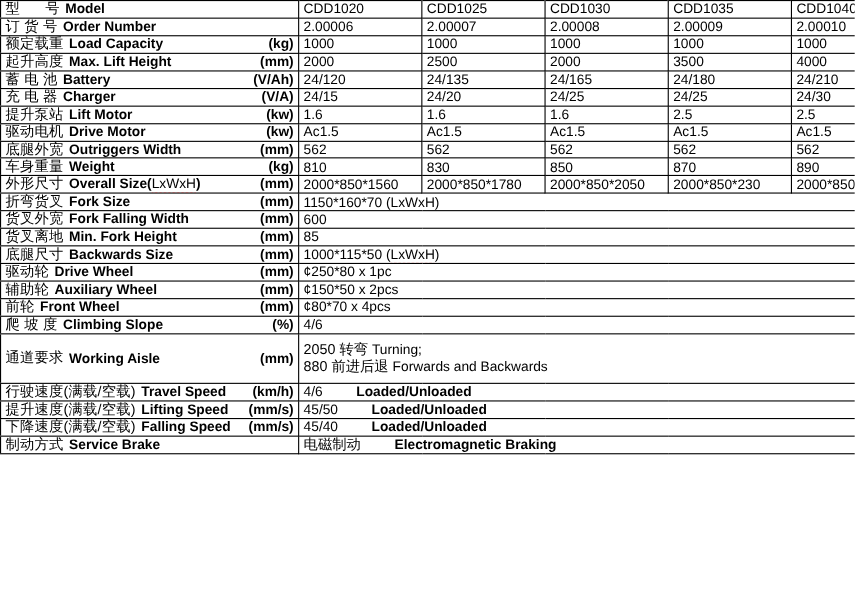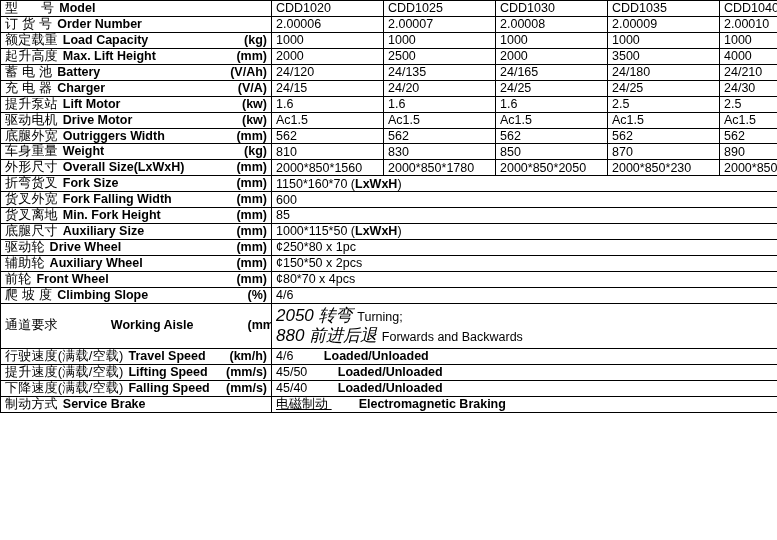--- a/index.html
+++ b/index.html
@@ -65,21 +65,21 @@
   
   .value-cell {
     width: 103px;
     font-size: 12.5px;
   }
 
   
   .squiggle {
     position: relative;
     display: inline-block;
-    font-weight: bold;
+    font-weight: normal;
   }
   .squiggle::after {
     content: "";
     position: absolute;
     left: 0;
     right: 0;
     bottom: -3px;
     height: 3px;
     background-image:
       repeating-linear-gradient(135deg,
@@ -94,42 +94,39 @@
     margin-left: 40px;
   }
 
   
   tr.tall td {
     height: 44px;
     vertical-align: top;
     padding-top: 4px;
   }
   tr.tall .label-inner {
-    align-items: flex-start;
-    gap: 48px;
+    align-items: flex-end;
   }
   .multiline {
     white-space: normal;
     line-height: 1.65;
   }
   .multiline .ml-line {
     display: block;
   }
   .ml-cn {
-    font-size: 17px;
-    font-style: italic;
+    font-size: 13px;
   }
   .ml-en {
     font-weight: normal;
     font-size: 12.5px;
   }
 
   .mixed-cn {
     font-size: 13px;
-    text-decoration: underline;
   }
   .mixed-en {
     font-weight: bold;
     font-size: 12.5px;
     padding-left: 27px;
   }
 </style>
 </head>
 <body>
 
@@ -331,21 +328,21 @@
           <span class="unit">(mm)</span>
         </span>
       </td>
       <td class="value-cell" colspan="5">85</td>
     </tr>
 
     <tr class="blue-rule">
       <td class="label-cell">
         <span class="label-inner">
           <span class="cn">底腿尺寸</span>
-          <span class="en">Auxiliary Size</span>
+          <span class="en">Backwards Size</span>
           <span class="unit">(mm)</span>
         </span>
       </td>
       <td class="value-cell" colspan="5"><span>1000*115*50 (</span><span class="squiggle">LxWxH</span><span>)</span></td>
     </tr>
 
     <tr>
       <td class="label-cell">
         <span class="label-inner">
           <span class="cn">驱动轮</span>

